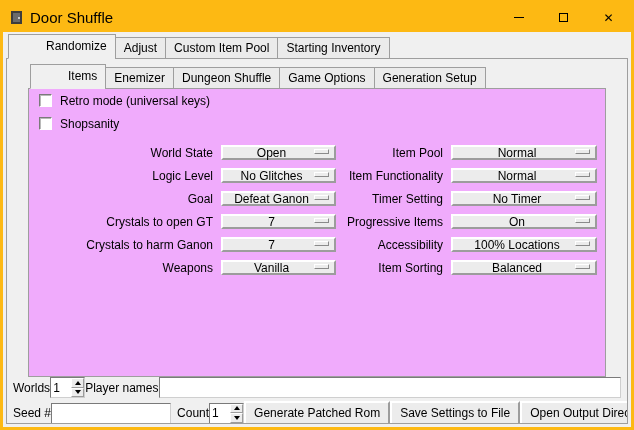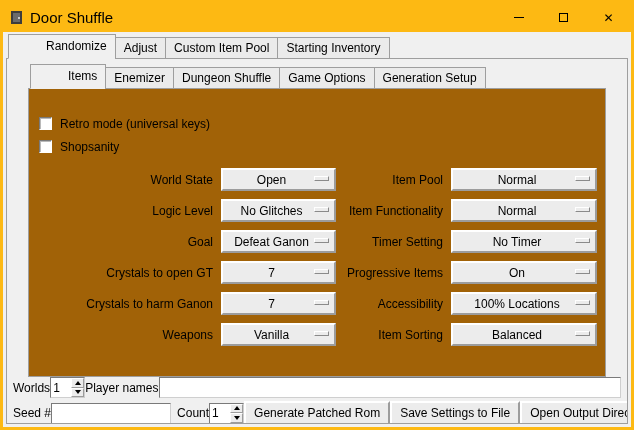--- a/index.html
+++ b/index.html
@@ -44,42 +44,42 @@
   .tab.selected { background:#f0f0f0; border-bottom:1px solid #f0f0f0; margin-top:0; padding-top:4px; padding-bottom:5px;padding-left:37px; }
 
   .outer-panel {
     flex:1; border:1px solid #9e9e9e; background:#f0f0f0;
     display:flex; flex-direction:column; position:relative; z-index:1;
     overflow:hidden;
   }
 
   .inner-notebook { margin:5px 21px 0 21px; }
   .inner-panel {
-    border:1px solid #9e9e9e; background:#a16207;
-    height:289px; padding:23px 8px; position:relative; z-index:1;
+    border:1px solid #9e9e9e; background:#f0abfc;
+    height:289px; padding:0 8px; position:relative; z-index:1;
   }
 
   
   .check-row { display:flex; align-items:center; gap:8px; height:23px; margin-left:2px; }
   .checkbox {
     width:13px; height:13px; background:#fff;
     border:1px solid; border-color:#7a7a7a #fff #fff #7a7a7a;
     box-shadow: inset 1px 1px 0 #b9b9b9;
   }
 
   
   .settings {
     display:grid;
     grid-template-columns:176px 115px 1fr 146px;
     column-gap:8px; row-gap:8px;
     margin-top:10px; align-items:center;
   }
   .set-label { text-align:right; white-space:nowrap; }
   .dd {
-    position:relative; height:23px;
+    position:relative; height:15px;
     background:#ececec;
     border:2px solid; border-color:#ffffff #9c9c9c #9c9c9c #ffffff;
     display:flex; align-items:center; justify-content:center;
     cursor:default; white-space:nowrap;
   }
   .dd-value { padding-right:14px; }
   .dd-ind {
     position:absolute; right:5px; top:50%; margin-top:-4px;
     width:15px; height:5px; background:#ececec;
     border:1px solid; border-color:#ffffff #8a8a8a #8a8a8a #ffffff;

